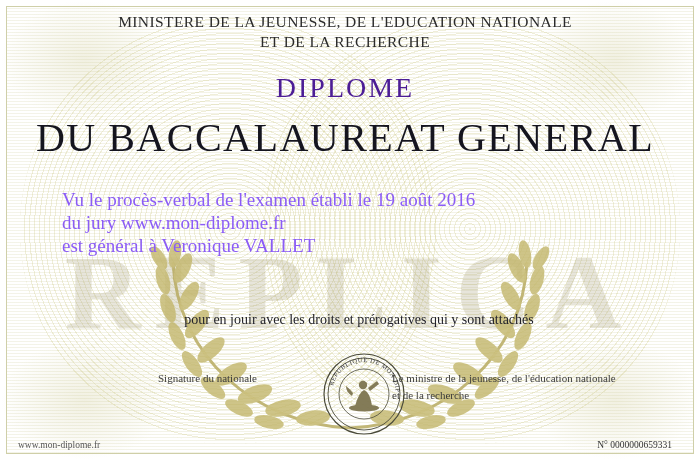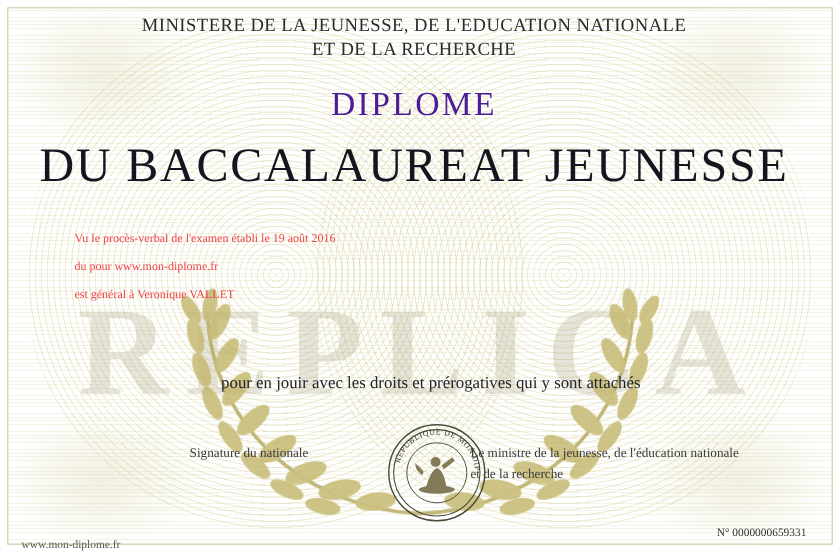--- a/index.html
+++ b/index.html
@@ -106,23 +106,23 @@
     font-size: 40px;
     letter-spacing: 1.5px;
     color: #15151f;
   }
 
   .body-block {
     position: absolute;
     left: 62px;
     top: 188px;
     width: 560px;
-    font-size: 10px;
+    font-size: 19px;
     line-height: 23px;
-    color: #ef4444;
+    color: #8b5cf6;
   }
   .body-block p { margin: 0; }
 
   .enjoy {
     position: absolute;
     left: 0; right: 0;
     top: 312px;
     text-align: center;
     font-size: 14px;
     color: #23232b;
@@ -152,21 +152,21 @@
     left: 322px;
     top: 352px;
     width: 84px;
     height: 84px;
   }
   .seal svg { display: block; }
 
   .footer-left {
     position: absolute;
     left: 18px;
-    bottom: 0;
+    bottom: 10px;
     font-size: 9.5px;
     color: #555;
   }
   .footer-right {
     position: absolute;
     right: 18px;
     bottom: 10px;
     font-size: 9.5px;
     color: #333;
   }
@@ -234,25 +234,25 @@
   </div>
 
   <div class="content">
 
     <div class="ministry">
       <span>MINISTERE DE LA JEUNESSE, DE L'EDUCATION NATIONALE</span>
       <span class="l2">ET DE LA RECHERCHE</span>
     </div>
 
     <div class="title1">DIPLOME</div>
-    <div class="title2">DU BACCALAUREAT JEUNESSE</div>
+    <div class="title2">DU BACCALAUREAT GENERAL</div>
 
     <div class="body-block">
       <p>Vu le procès-verbal de l'examen établi le 19 août 2016</p>
-      <p>du pour www.mon-diplome.fr</p>
+      <p>du jury www.mon-diplome.fr</p>
       <p>est général à Veronique VALLET</p>
     </div>
 
     <div class="enjoy">pour en jouir avec les droits et prérogatives qui y sont attachés</div>
 
     <div class="sig-left">Signature du nationale</div>
 
     <div class="sig-right">
       <div>Le ministre de la jeunesse, de l'éducation nationale</div>
       <div>et de la recherche</div>

